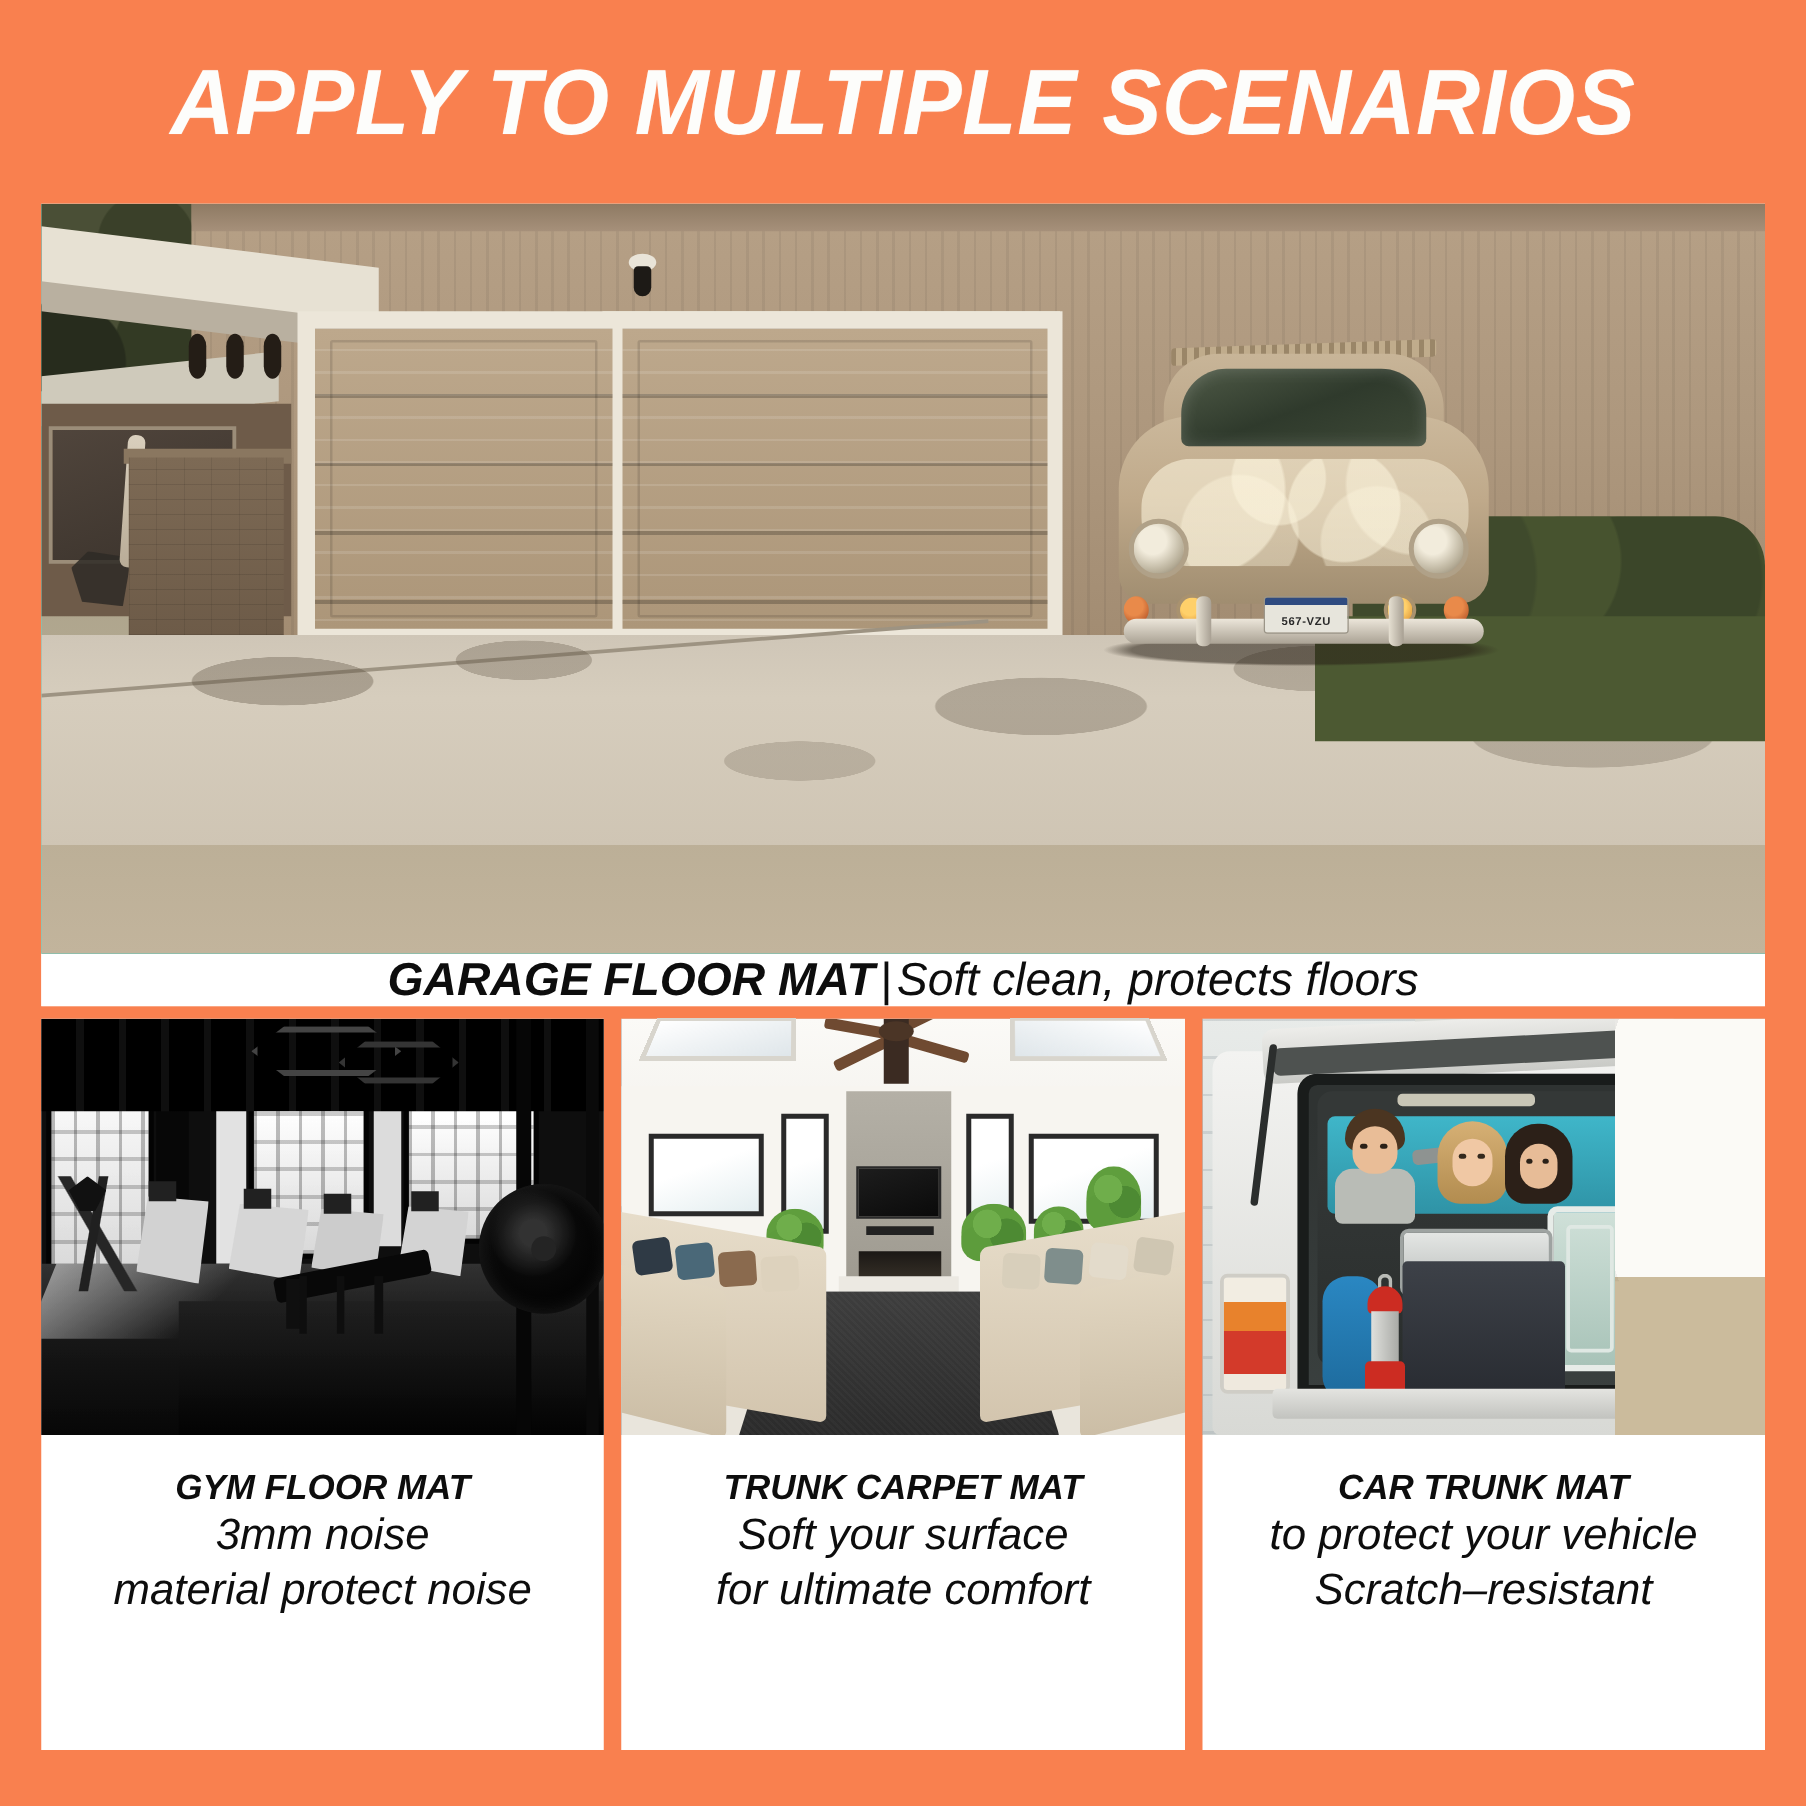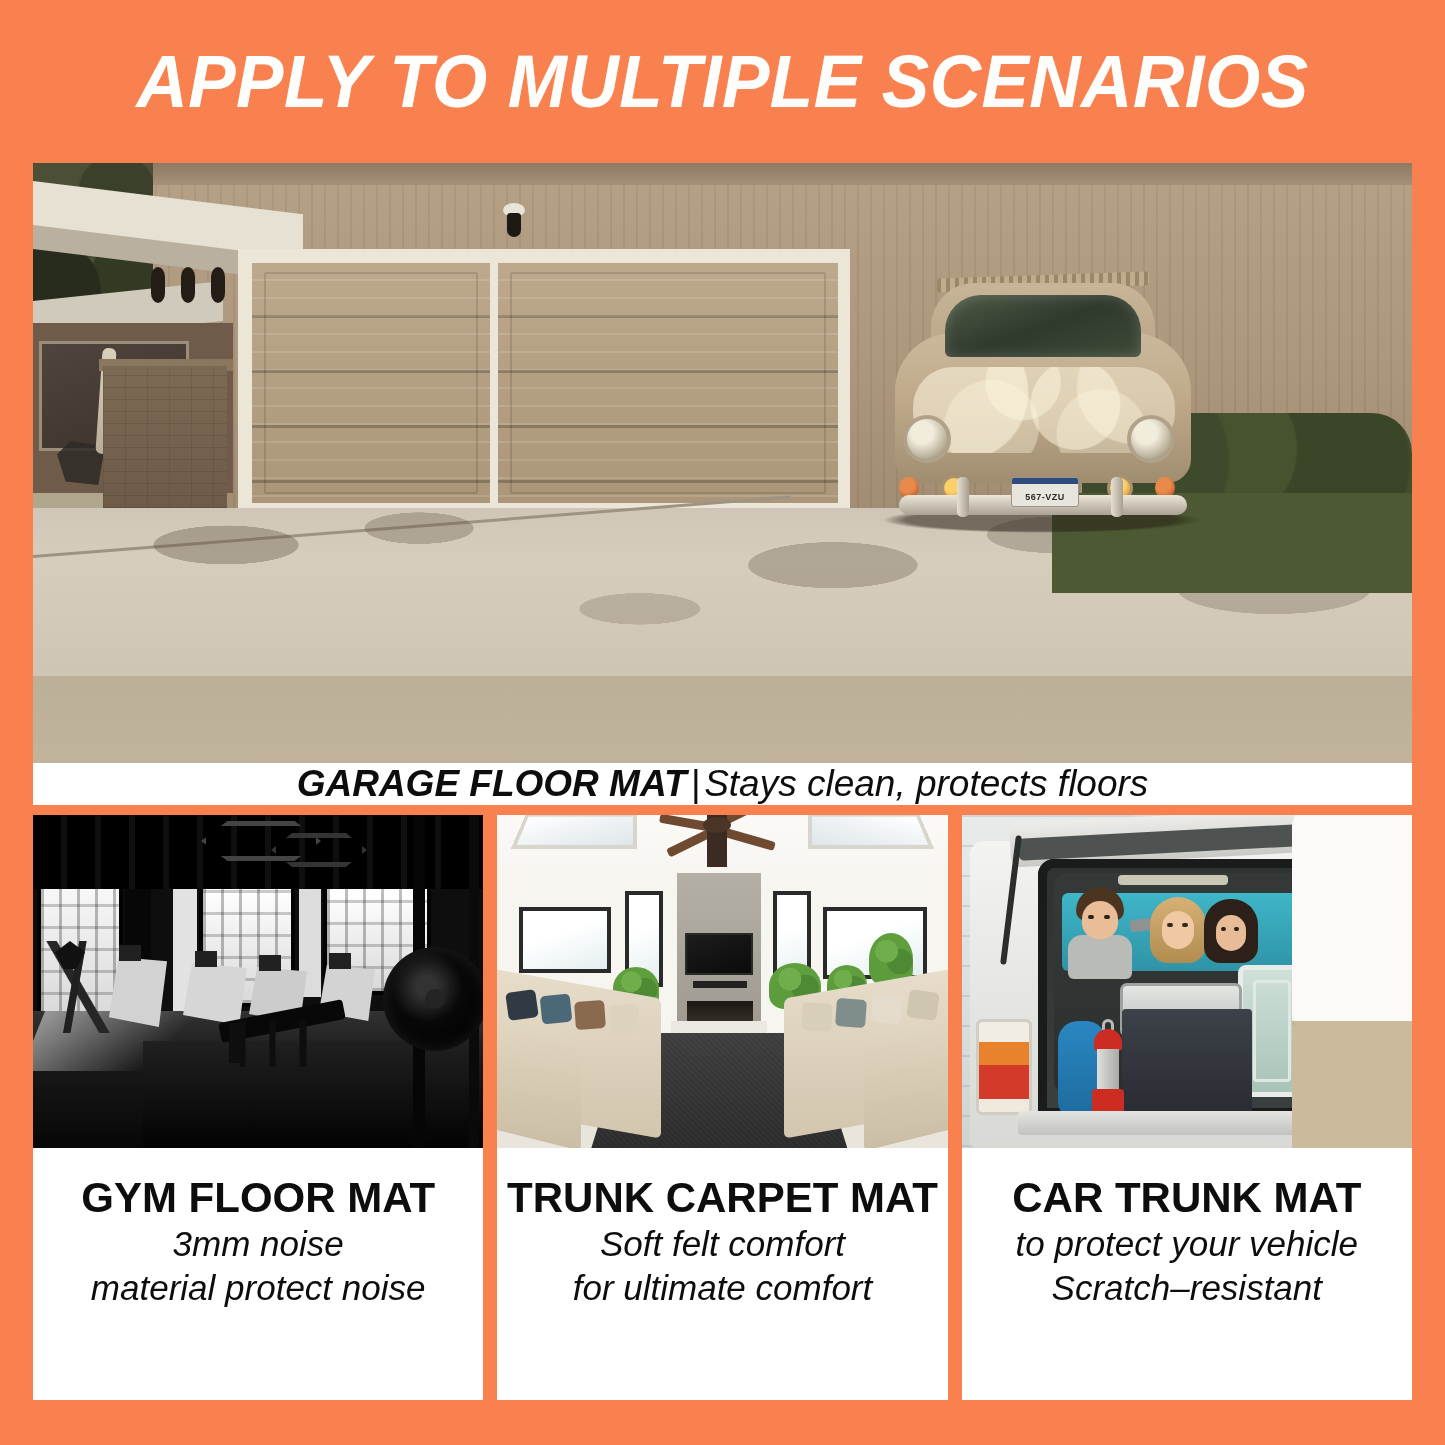--- a/index.html
+++ b/index.html
@@ -54,21 +54,21 @@
   }
   .sub-card {
     flex:1; background:#ffffff; display:flex; flex-direction:column; overflow:hidden;
   }
   .sub-photo { position:relative; width:100%; height:333px; overflow:hidden; background:#222; }
   .sub-caption {
     flex:1; display:flex; flex-direction:column; align-items:center;
     justify-content:flex-start; padding-top:26px; text-align:center;
   }
   .sub-title {
-    font-size:42px; font-weight:bold; color:#0d0d0d;
+    font-size:28px; font-weight:bold; font-style:italic; color:#0d0d0d;
     white-space:nowrap; line-height:1.15;
   }
   .sub-desc {
     font-size:35px; font-weight:normal; font-style:italic; color:#0d0d0d;
     line-height:1.26; white-space:nowrap;
   }
 
   
   .g-sky { position:absolute; inset:0; background:linear-gradient(180deg,#8d8f7d 0%,#a9a189 40%,#c2b49c 100%); }
   .g-trees-l { position:absolute; left:0; top:0; width:120px; height:150px;
@@ -511,21 +511,21 @@
       <div class="g-bumper-g1"></div>
       <div class="g-bumper-g2"></div>
       <div class="g-plate">
         <span>567-VZU</span>
       </div>
     </div>
   </div>
 
   <div class="top-caption">
     <div class="cap-line">
-      <span class="cap-strong">GARAGE FLOOR MAT</span><span class="cap-sep">|</span><span class="cap-light">Stays clean, protects floors</span>
+      <span class="cap-strong">GARAGE FLOOR MAT</span><span class="cap-sep">|</span><span class="cap-light">Soft clean, protects floors</span>
     </div>
   </div>
 </div>
 
 <div class="bottom-row">
 
   <div class="sub-card">
     <div class="sub-photo">
       <div class="gy">
         <div class="gy-win gy-w1"></div>
@@ -600,21 +600,21 @@
         <div class="lr-pill lr-pi3"></div>
         <div class="lr-pill lr-pi4"></div>
         <div class="lr-pill lr-pi5"></div>
         <div class="lr-pill lr-pi6"></div>
         <div class="lr-pill lr-pi7"></div>
         <div class="lr-pill lr-pi8"></div>
       </div>
     </div>
     <div class="sub-caption">
       <div class="sub-title">TRUNK CARPET MAT</div>
-      <div class="sub-desc">Soft felt comfort</div>
+      <div class="sub-desc">Soft your surface</div>
       <div class="sub-desc">for ultimate comfort</div>
     </div>
   </div>
 
   <div class="sub-card">
     <div class="sub-photo">
       <div class="ct">
         <div class="ct-garage"></div>
         <div class="ct-body"></div>
         <div class="ct-hatch"></div>

